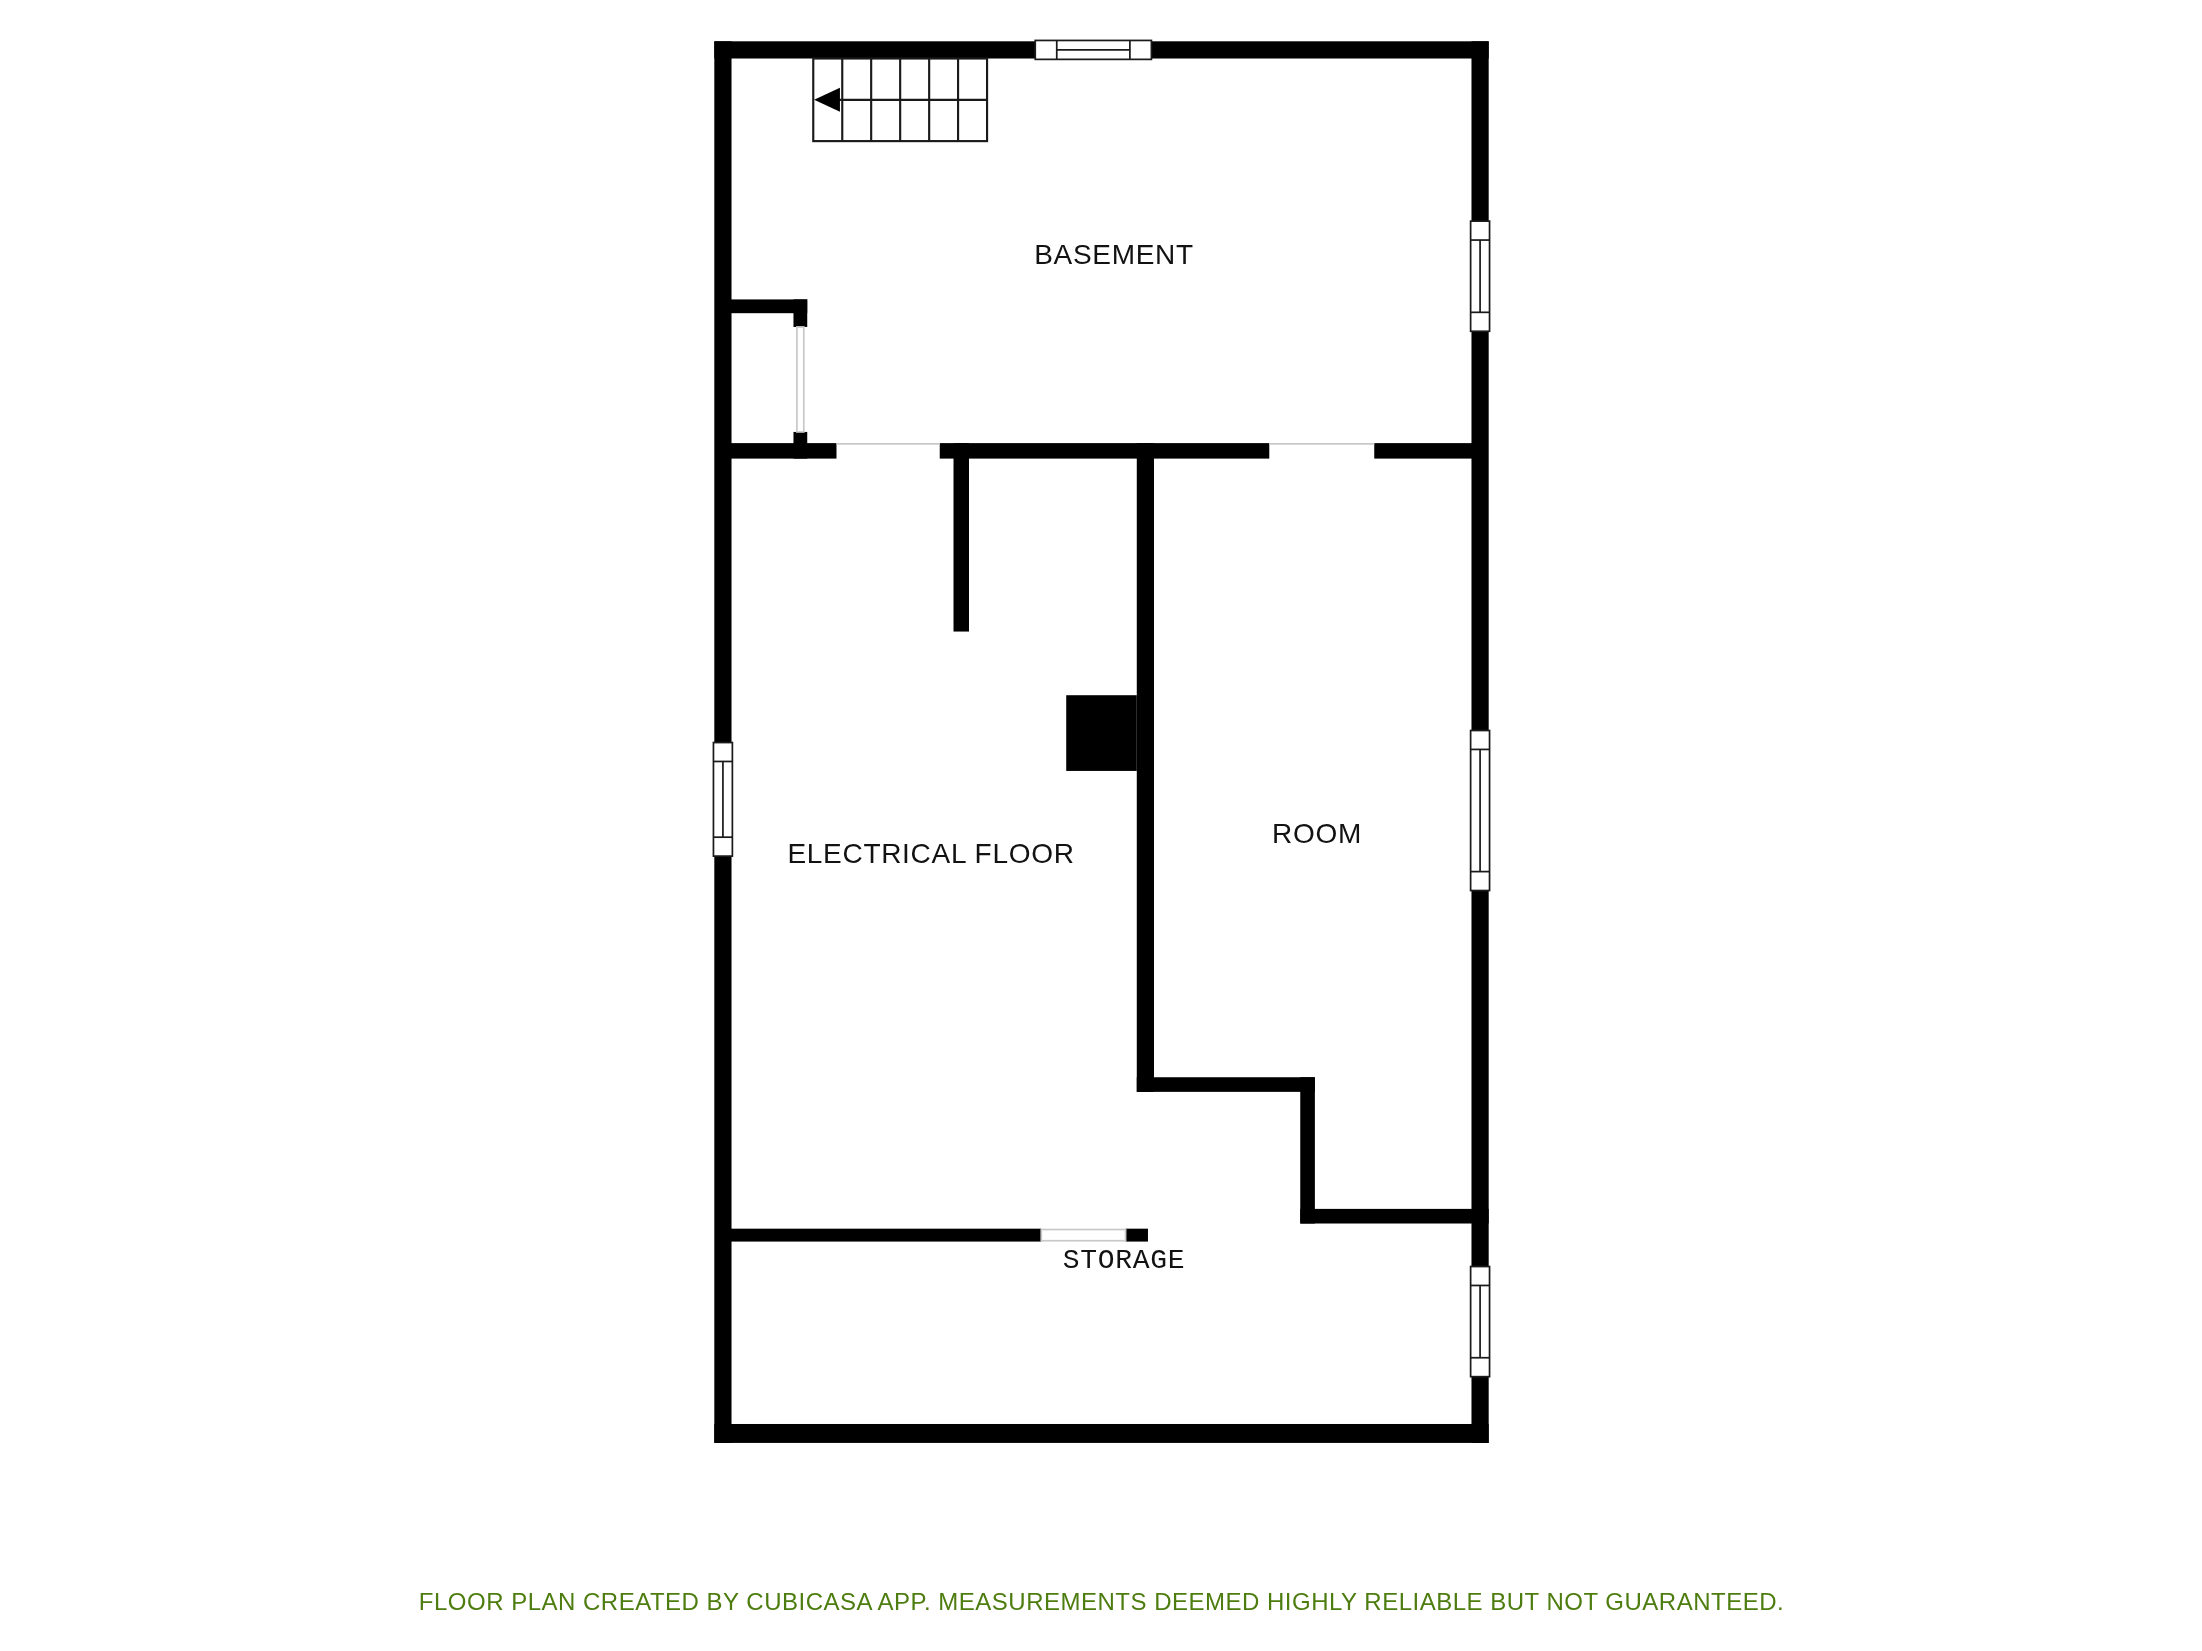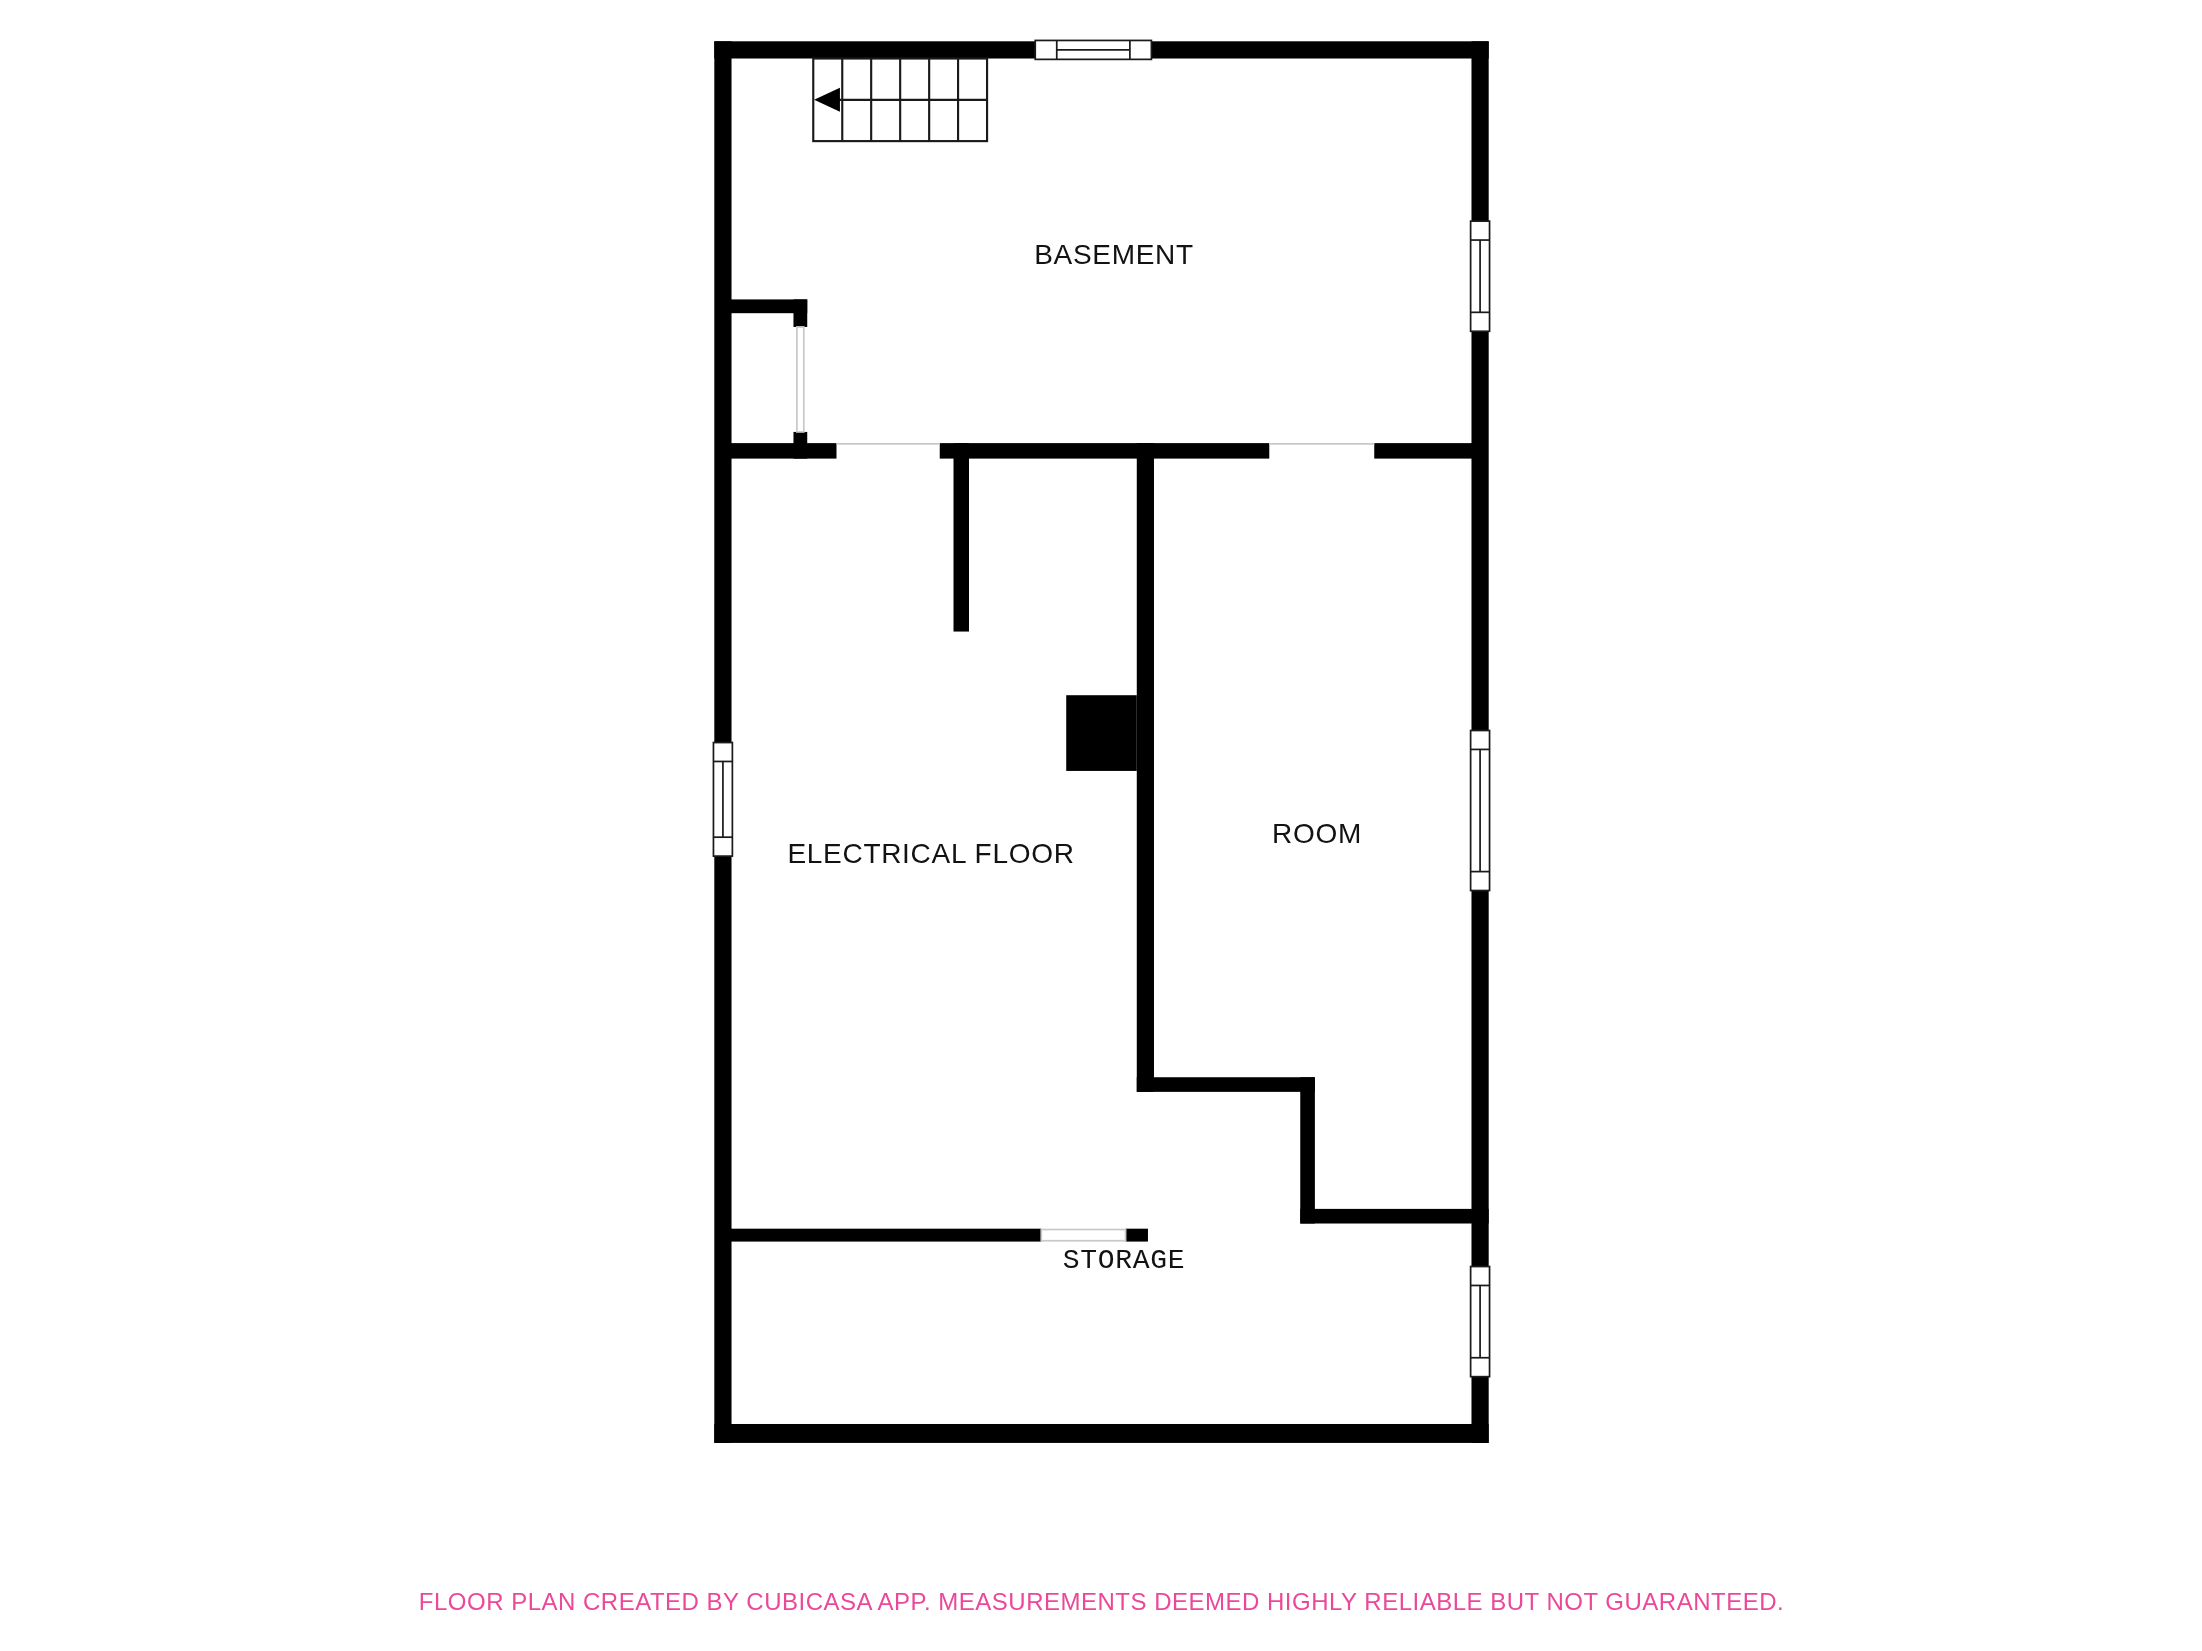--- a/index.html
+++ b/index.html
@@ -23,21 +23,21 @@
   .lbl-electrical { left: 931px; top: 854px; }
   .lbl-room       { left: 1317px; top: 810px; margin-top: 24px; }
   .lbl-storage    { left: 1124px; top: 1260px; font-family: Liberation Mono, monospace; }
   .footer-note {
     position: absolute;
     left: 0; right: 0;
     top: 1588px;
     text-align: center;
     font-size: 24px;
     letter-spacing: 0.5px;
-    color: #ec4899;
+    color: #4d7c0f;
     white-space: nowrap;
   }
 </style>
 </head>
 <body>
 
 <div style="position:absolute; left:0; top:0; width:2203px; height:1652px;">
 
   <svg class="plan-svg" width="2203" height="1652" viewBox="0 0 2560 1920">
 

